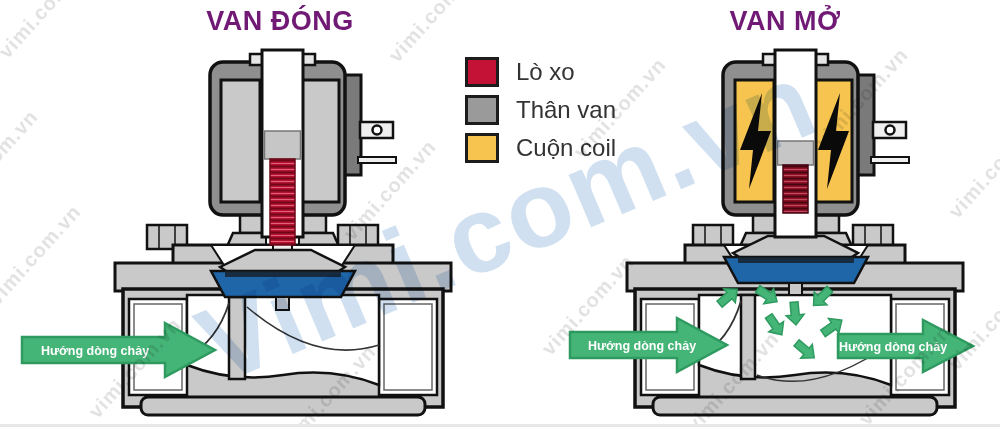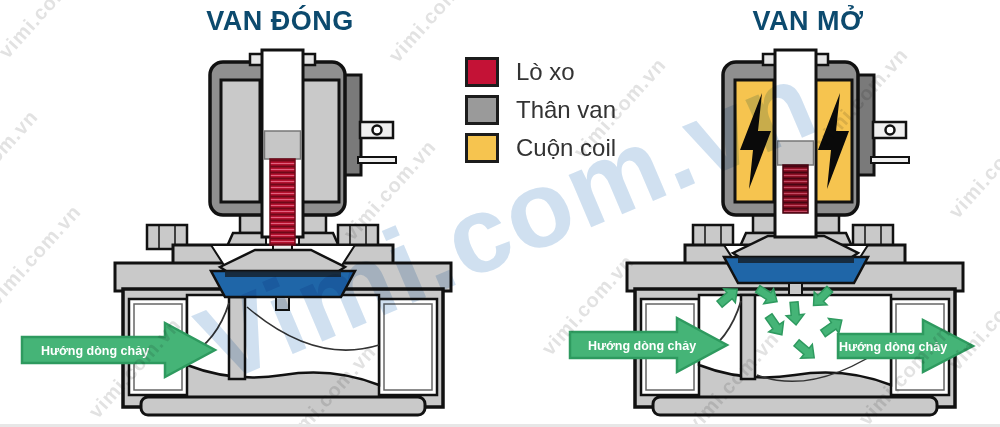--- a/index.html
+++ b/index.html
@@ -2,24 +2,24 @@
 <html><head>
 <meta charset="utf-8">
 <style>
   html,body{margin:0;padding:0;background:#fff;}
   .stage{
     position:relative;width:1000px;height:427px;overflow:hidden;background:#fff;
     font-family:"Liberation Sans",sans-serif;
   }
   .title{
     position:absolute;width:240px;text-align:center;top:6px;
-    font-size:27px;font-weight:bold;color:#0c4a6e;letter-spacing:.5px;
+    font-size:27px;font-weight:bold;color:#701a75;letter-spacing:.5px;
   }
   .title.closed{left:160px;}
-  .title.open{left:688px;}
+  .title.open{left:665px;}
   
   .legend{position:absolute;left:465px;top:56px;}
   .legend-row{display:flex;align-items:center;height:32px;margin-bottom:6px;}
   .swatch{width:34px;height:30px;border:3px solid #1c1c1c;box-sizing:border-box;flex:0 0 auto;}
   .legend-label{margin-left:17px;font-size:24px;color:#333;white-space:nowrap;}
   
   .valve{position:absolute;top:45px;}
   .valve.closed{left:15px;}
   .valve.open{left:560px;}
   svg text.flow-label{fill:#fff;font-size:12.5px;font-weight:bold;font-family:"Liberation Sans",sans-serif;}

